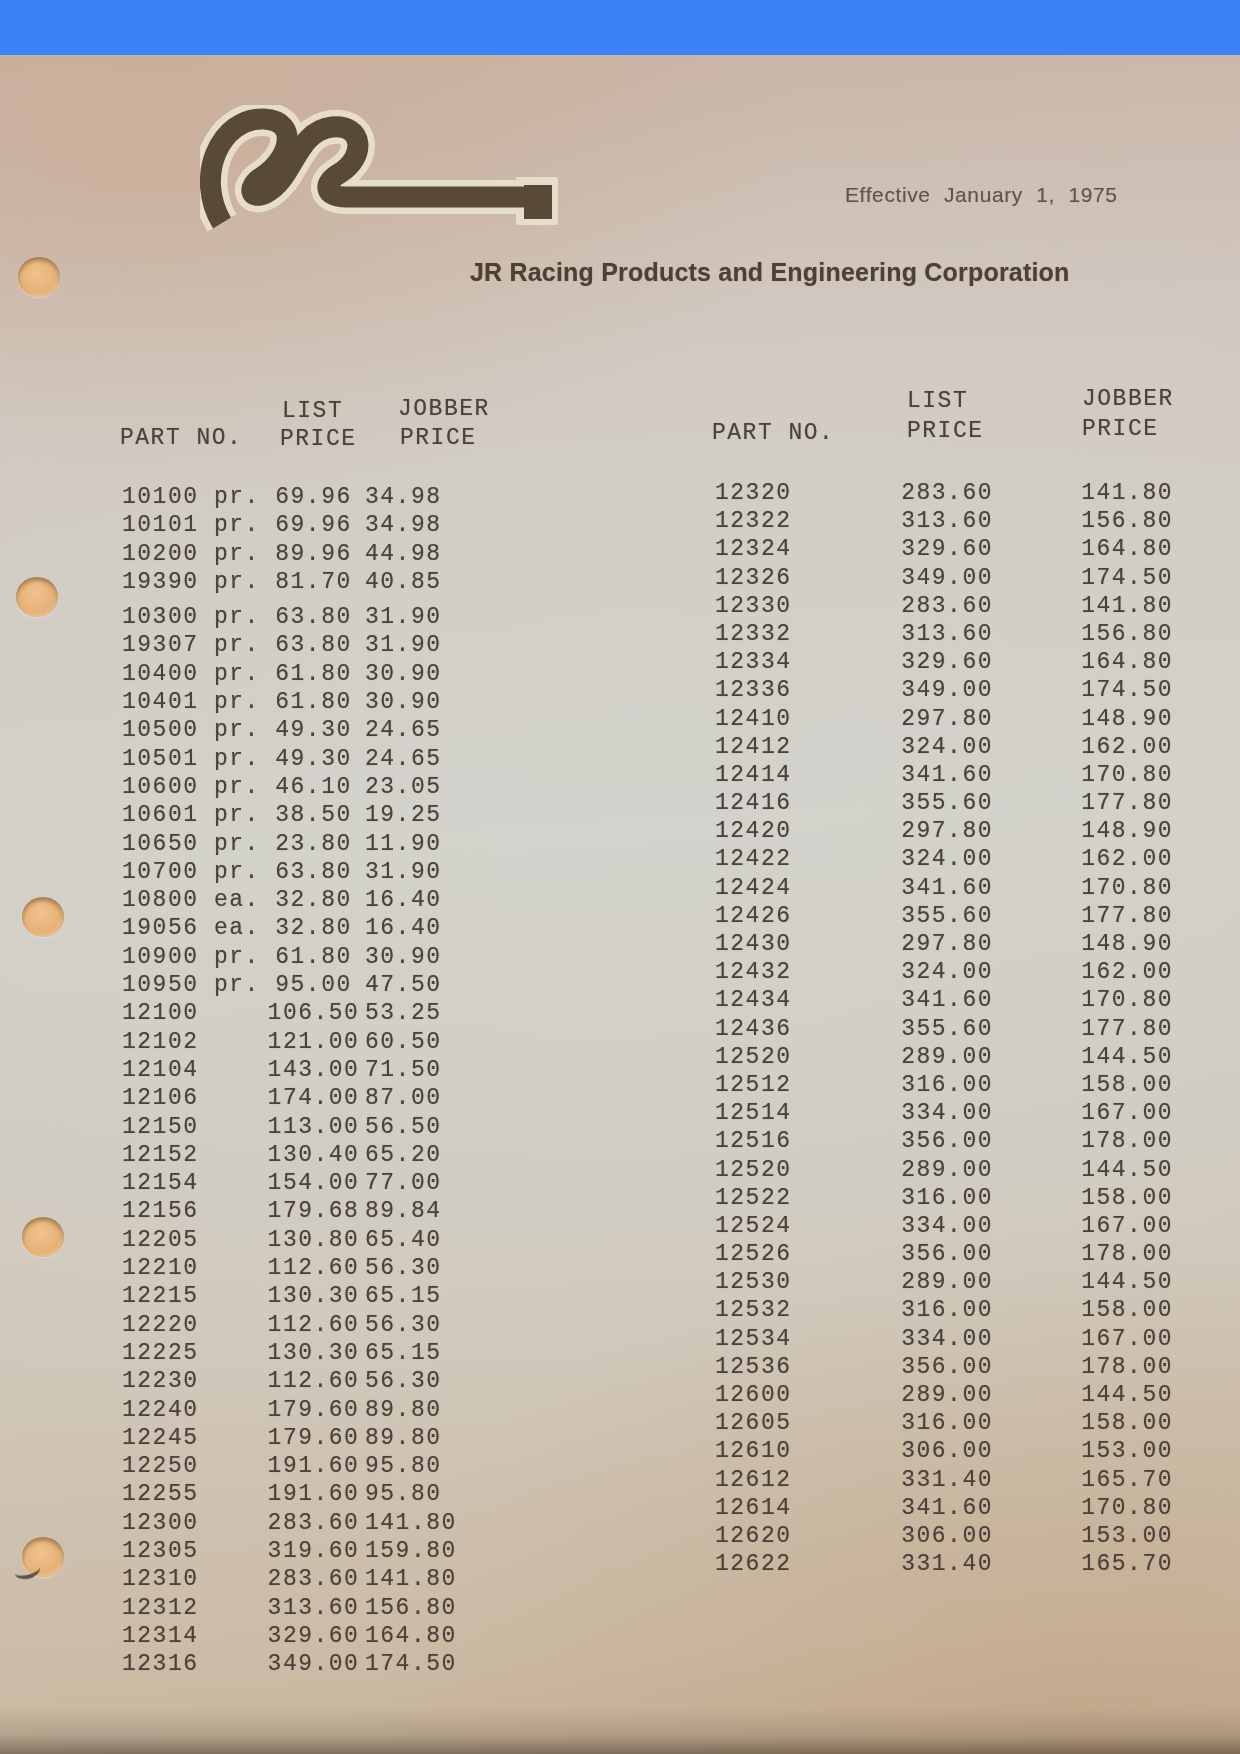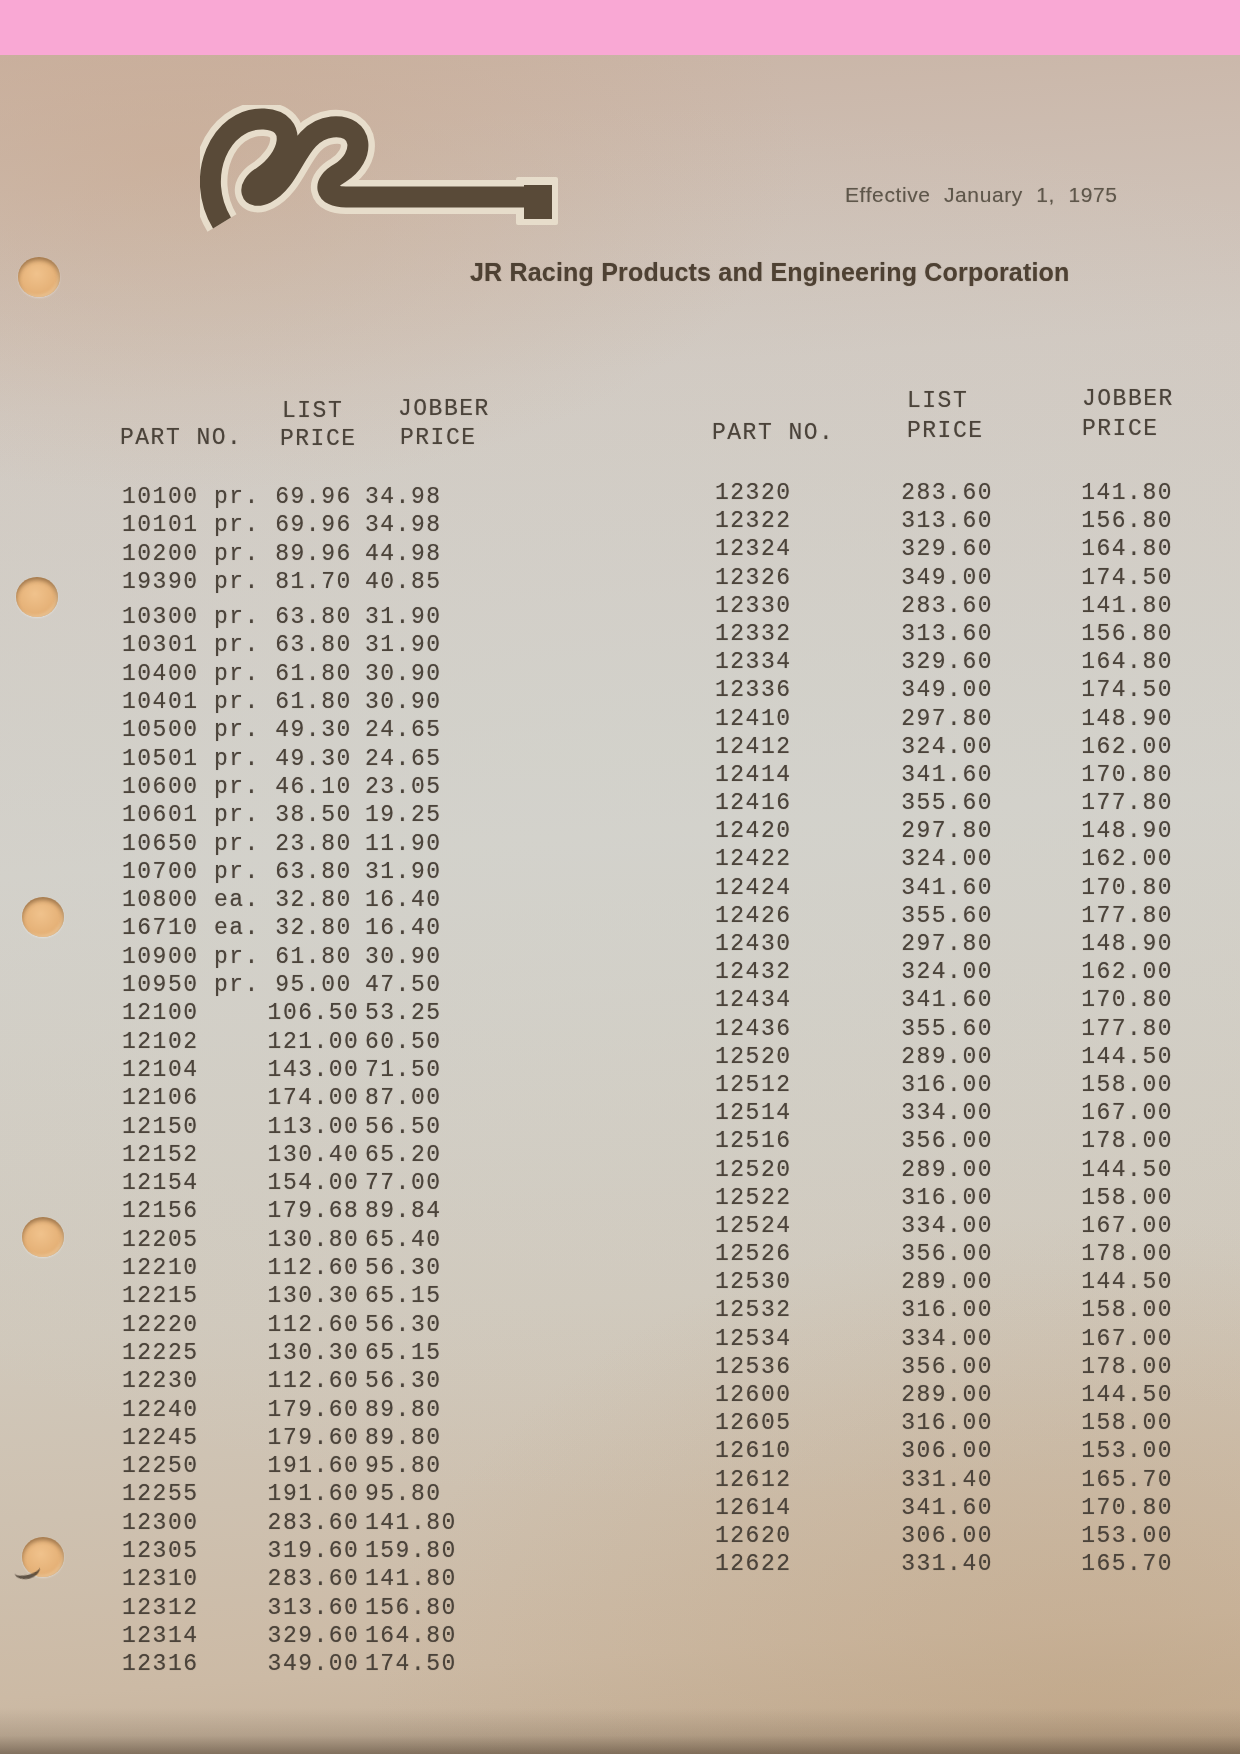--- a/index.html
+++ b/index.html
@@ -1,16 +1,16 @@
 <!DOCTYPE html>
 <html><head>
 <meta charset="utf-8">
 <style>
   html,body{margin:0;padding:0;background:#ffffff;}
-  .canvas{position:relative;width:1240px;height:1754px;overflow:hidden;background:#f9a8d4;
+  .canvas{position:relative;width:1240px;height:1754px;overflow:hidden;background:#3b82f6;
           font-family:"Liberation Mono","DejaVu Sans Mono",monospace;}
   .page{position:absolute;left:0;top:55px;width:1240px;height:1699px;
     background:
       radial-gradient(ellipse 900px 480px at 14% 6%, rgba(201,167,140,0.50), rgba(201,167,140,0) 70%),
       radial-gradient(ellipse 1000px 700px at 88% 98%, rgba(189,158,122,0.45), rgba(189,158,122,0) 72%),
       radial-gradient(ellipse 1500px 900px at 52% 44%, rgba(211,212,206,0.55), rgba(211,212,206,0) 78%),
       linear-gradient(176deg,#c9b3a4 0%,#d1c8c0 20%,#d3d0c9 46%,#d0c8bb 72%,#ccbaa5 92%,#c2ad94 100%);
   }
   .page::after{content:"";position:absolute;left:0;bottom:0;width:100%;height:46px;
       background:linear-gradient(to bottom, rgba(80,64,48,0) 0%, rgba(80,64,48,0.18) 60%, rgba(60,46,32,0.5) 100%);}
@@ -102,21 +102,21 @@
           <span class="cell list">81.70</span>
           <span class="cell jobber">40.85</span>
         </div>
         <div class="row">
           <span class="cell part">10300</span>
           <span class="cell unit">pr.</span>
           <span class="cell list">63.80</span>
           <span class="cell jobber">31.90</span>
         </div>
         <div class="row">
-          <span class="cell part">10301</span>
+          <span class="cell part">19307</span>
           <span class="cell unit">pr.</span>
           <span class="cell list">63.80</span>
           <span class="cell jobber">31.90</span>
         </div>
         <div class="row">
           <span class="cell part">10400</span>
           <span class="cell unit">pr.</span>
           <span class="cell list">61.80</span>
           <span class="cell jobber">30.90</span>
         </div>
@@ -162,21 +162,21 @@
           <span class="cell list">63.80</span>
           <span class="cell jobber">31.90</span>
         </div>
         <div class="row">
           <span class="cell part">10800</span>
           <span class="cell unit">ea.</span>
           <span class="cell list">32.80</span>
           <span class="cell jobber">16.40</span>
         </div>
         <div class="row">
-          <span class="cell part">16710</span>
+          <span class="cell part">19056</span>
           <span class="cell unit">ea.</span>
           <span class="cell list">32.80</span>
           <span class="cell jobber">16.40</span>
         </div>
         <div class="row">
           <span class="cell part">10900</span>
           <span class="cell unit">pr.</span>
           <span class="cell list">61.80</span>
           <span class="cell jobber">30.90</span>
         </div>

